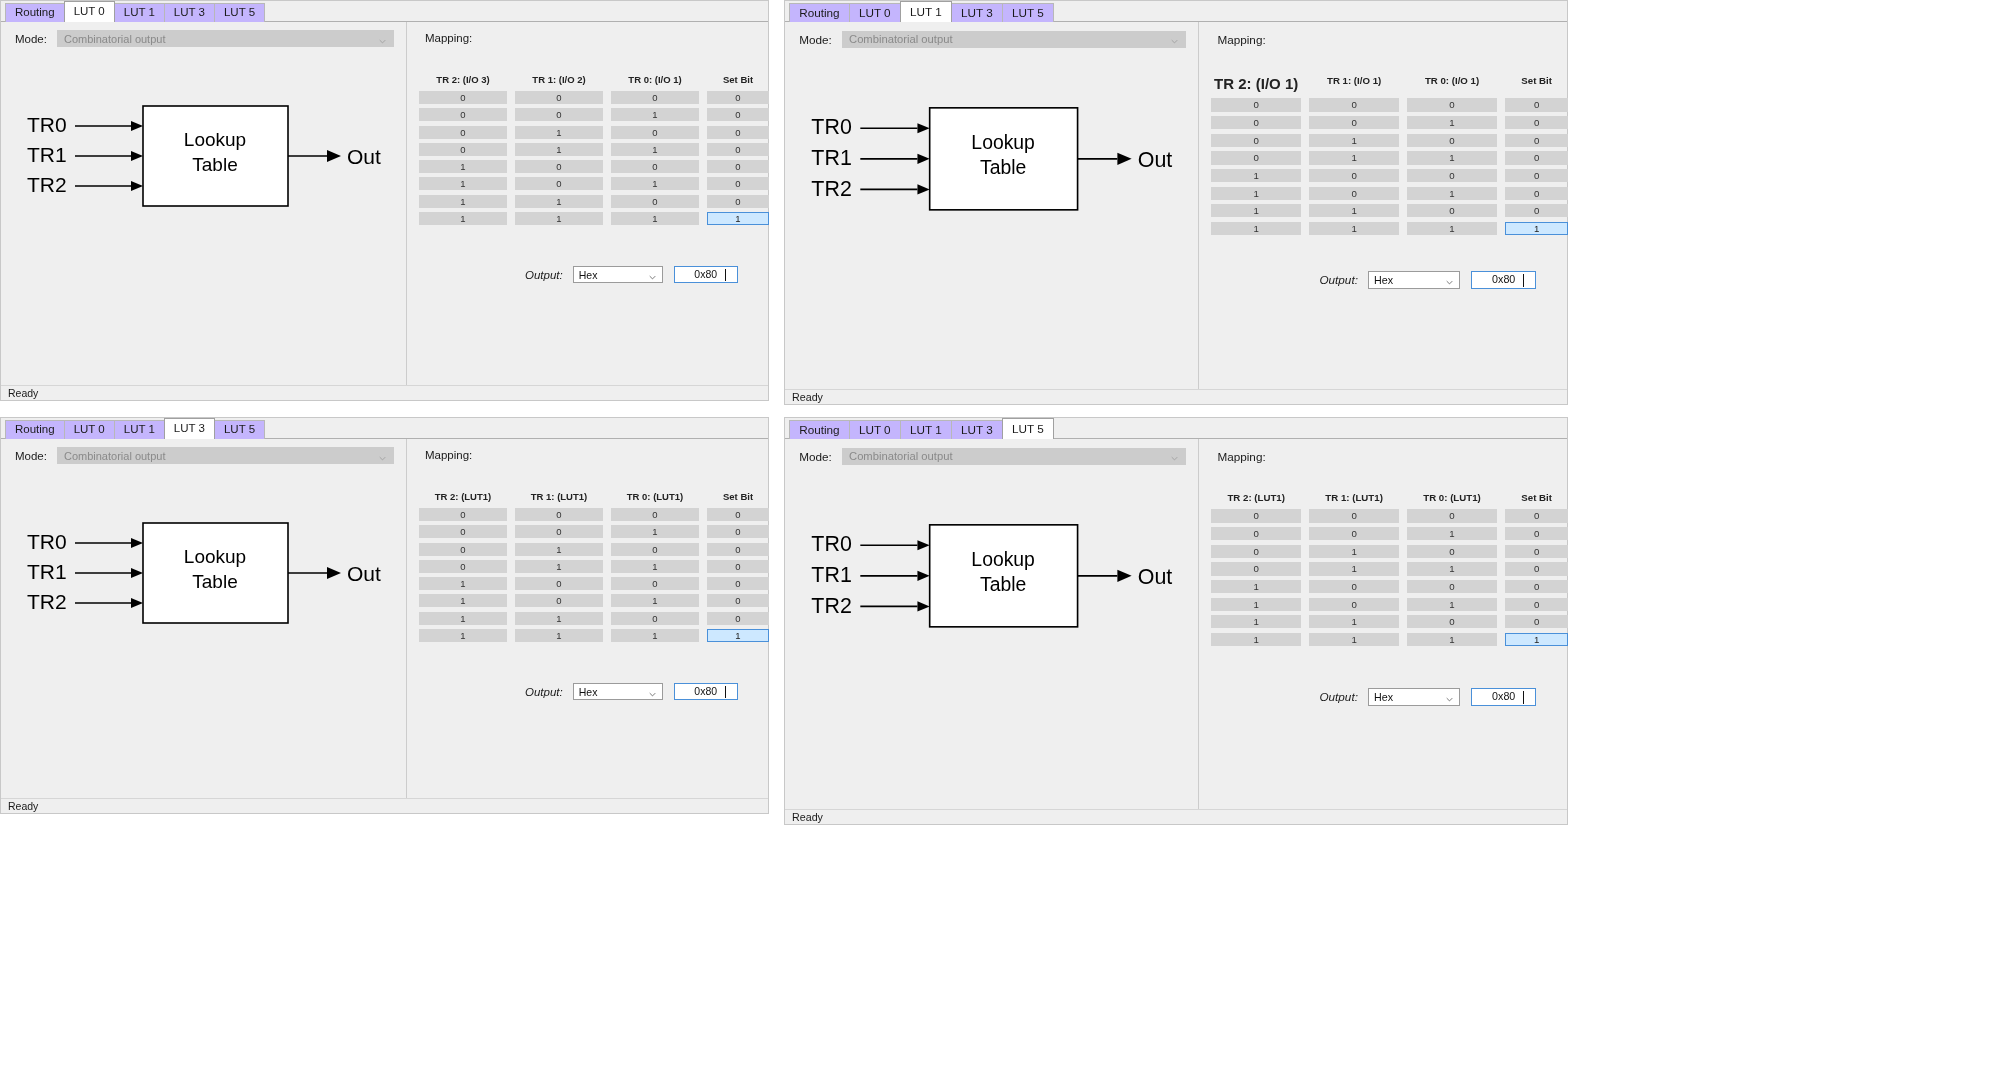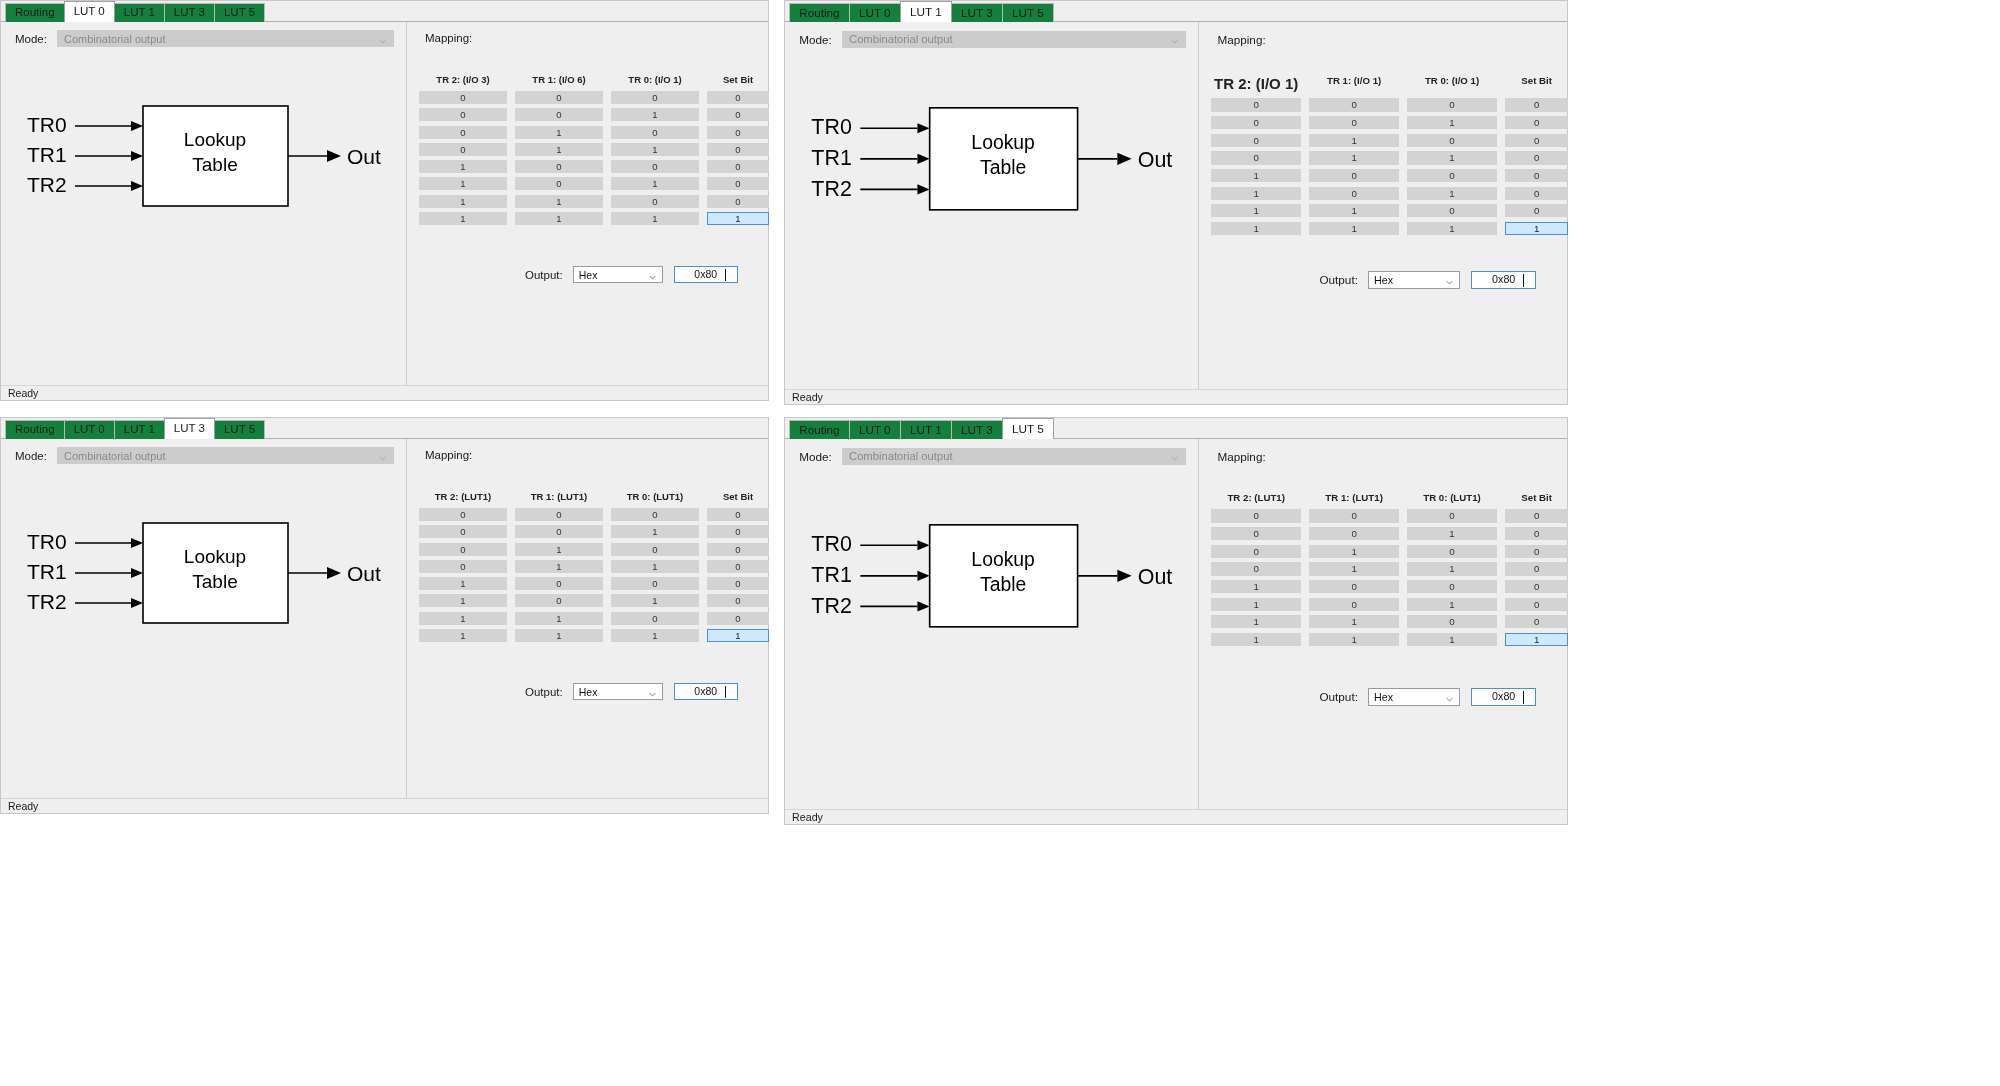--- a/index.html
+++ b/index.html
@@ -28,21 +28,21 @@
     align-items: flex-end;
     padding-left: 4px;
     flex: none;
   }
   .tab {
     height: 19px;
     line-height: 17px;
     padding: 0 9px;
     font-size: 11.5px;
     color: #1a1a1a;
-    background: #15803d;
+    background: #c4b5fd;
     border: 1px solid #b8b8b8;
     border-bottom: none;
     margin-right: -1px;
     white-space: nowrap;
     position: relative;
     top: 1px;
   }
   .tab.active {
     background: #ffffff;
     height: 21px;
@@ -103,21 +103,21 @@
     color: #333333;
     border: 1px solid #d3d3d3;
   }
   .cell.setbit-on {
     background: #cde8ff;
     border: 1px solid #4a90d9;
     color: #222222;
   }
 
   .out-row { display: flex; align-items: center; position: absolute; }
-  .out-label { font-size: 11.5px; color: #1a1a1a; margin-right: 10px; }
+  .out-label { font-size: 11.5px; color: #1a1a1a; margin-right: 10px; font-style: italic; }
   .out-combo {
     width: 90px; height: 17px;
     background: #ffffff;
     border: 1px solid #9b9b9b;
     display: flex; align-items: center;
     padding: 0 5px;
     font-size: 10.5px; color: #111111;
     position: relative;
   }
   .out-combo .chev { position: absolute; right: 6px; top: 50%; width: 7px; height: 7px; margin-top: -4px; }
@@ -193,21 +193,21 @@
     <text x="338" y="100" font-family="Liberation Sans, sans-serif" font-size="21" fill="#000">Out</text>
   </svg>
           </div>
     </div>
         <div class="vsep"></div>
     <div class="right-pane">
       <div class="map-label" style="position:absolute;left:18px;top:10px;font-size:11.5px;">Mapping:</div>
       <div class="tt" style="left:12px;top:52px;">
             <div class="tt-head">
               <div class="h" style="width:88px;margin-right:8px;font-size:9.5px;">TR 2:  (I/O 3)</div>
-              <div class="h" style="width:88px;margin-right:8px;font-size:9.5px;">TR 1:  (I/O 6)</div>
+              <div class="h" style="width:88px;margin-right:8px;font-size:9.5px;">TR 1:  (I/O 2)</div>
               <div class="h" style="width:88px;margin-right:8px;font-size:9.5px;">TR 0:  (I/O 1)</div>
               <div class="h" style="width:62px;font-size:9.5px;">Set Bit</div>
             </div>
             <div class="tt-row" style="margin-bottom:4.3px;">
               <div class="cell" style="width:88px;margin-right:8px;height:13px;line-height:11.5px;font-size:9.5px;">0</div>
               <div class="cell" style="width:88px;margin-right:8px;height:13px;line-height:11.5px;font-size:9.5px;">0</div>
               <div class="cell" style="width:88px;margin-right:8px;height:13px;line-height:11.5px;font-size:9.5px;">0</div>
               <div class="cell" style="width:62px;height:13px;line-height:11.5px;font-size:9.5px;">0</div>
             </div>
             <div class="tt-row" style="margin-bottom:4.3px;">

